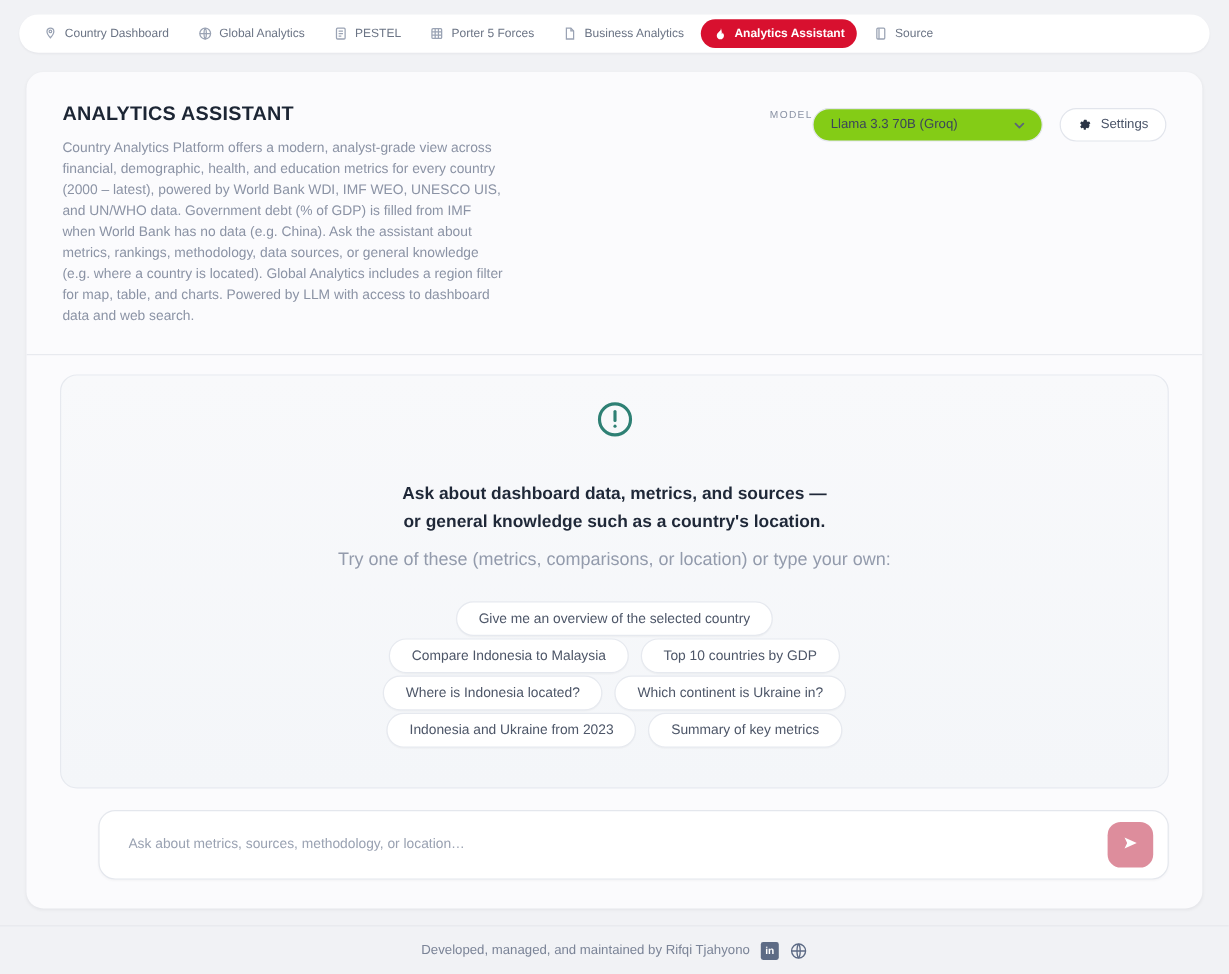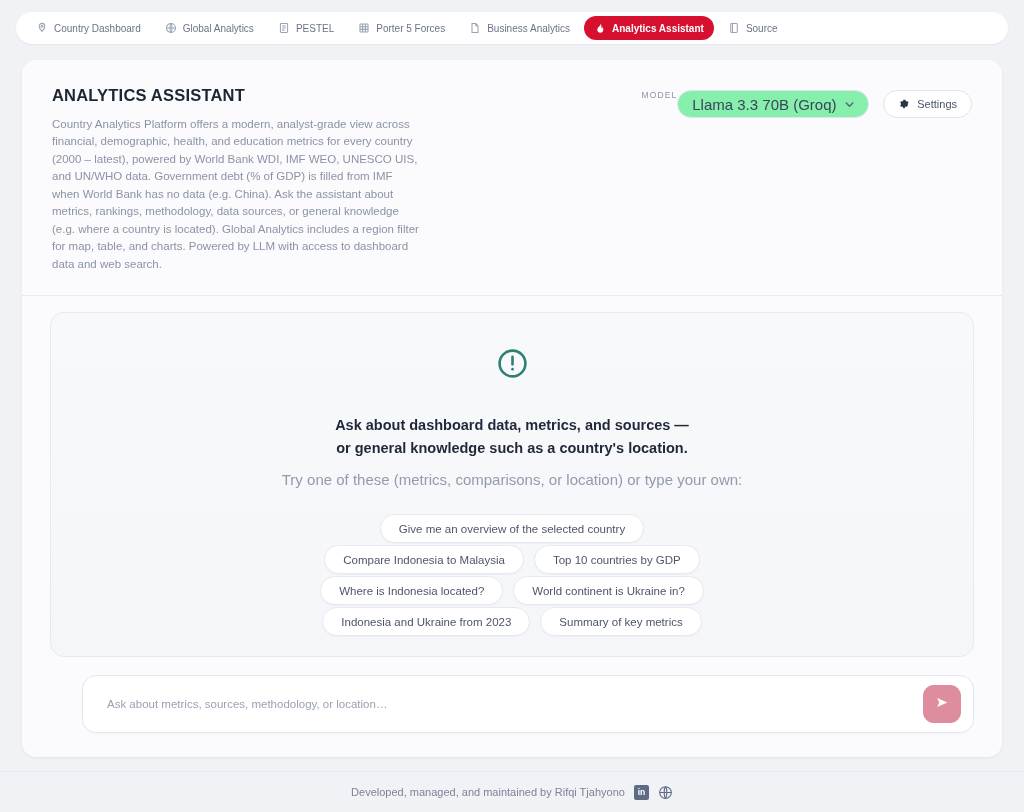--- a/index.html
+++ b/index.html
@@ -113,26 +113,26 @@
     color: #8b93a5;
     margin-bottom: 6px;
     text-transform: uppercase;
     font-weight: 500;
   }
   .model-select {
     width: 192px;
     height: 28px;
     border: 1px solid #e2e5ec;
     border-radius: 14px;
-    background: #86efac;
+    background: #84cc16;
     display: flex;
     align-items: center;
     justify-content: space-between;
     padding: 0 12px 0 14px;
-    font-size: 15px;
+    font-size: 11px;
     color: #3b455a;
     cursor: pointer;
   }
   .chev { color: #5b6579; display: flex; }
 
   .settings-btn {
     height: 28px;
     border: 1px solid #e2e5ec;
     border-radius: 14px;
     background: #ffffff;
@@ -155,21 +155,21 @@
     flex-direction: column;
   }
   .chat-panel {
     flex: 1 1 auto;
     background: linear-gradient(180deg,#f8f9fb 0%, #f4f6f9 100%);
     border: 1px solid #e6e9ef;
     border-radius: 14px;
     display: flex;
     flex-direction: column;
     align-items: center;
-    justify-content: flex-end;
+    justify-content: flex-start;
     padding: 20px;
     max-height: 363px;
   }
   .alert-icon { margin-bottom: 30px; }
   .empty-heading {
     font-size: 14.5px;
     font-weight: 700;
     color: #1f2838;
     text-align: center;
     line-height: 1.55;
@@ -405,21 +405,21 @@
         <div class="chips">
           <div class="chip-row">
             <button class="chip">Give me an overview of the selected country</button>
           </div>
           <div class="chip-row">
             <button class="chip">Compare Indonesia to Malaysia</button>
             <button class="chip">Top 10 countries by GDP</button>
           </div>
           <div class="chip-row">
             <button class="chip">Where is Indonesia located?</button>
-            <button class="chip">World continent is Ukraine in?</button>
+            <button class="chip">Which continent is Ukraine in?</button>
           </div>
           <div class="chip-row">
             <button class="chip">Indonesia and Ukraine from 2023</button>
             <button class="chip">Summary of key metrics</button>
           </div>
         </div>
 
       </div>
     </div>
 

